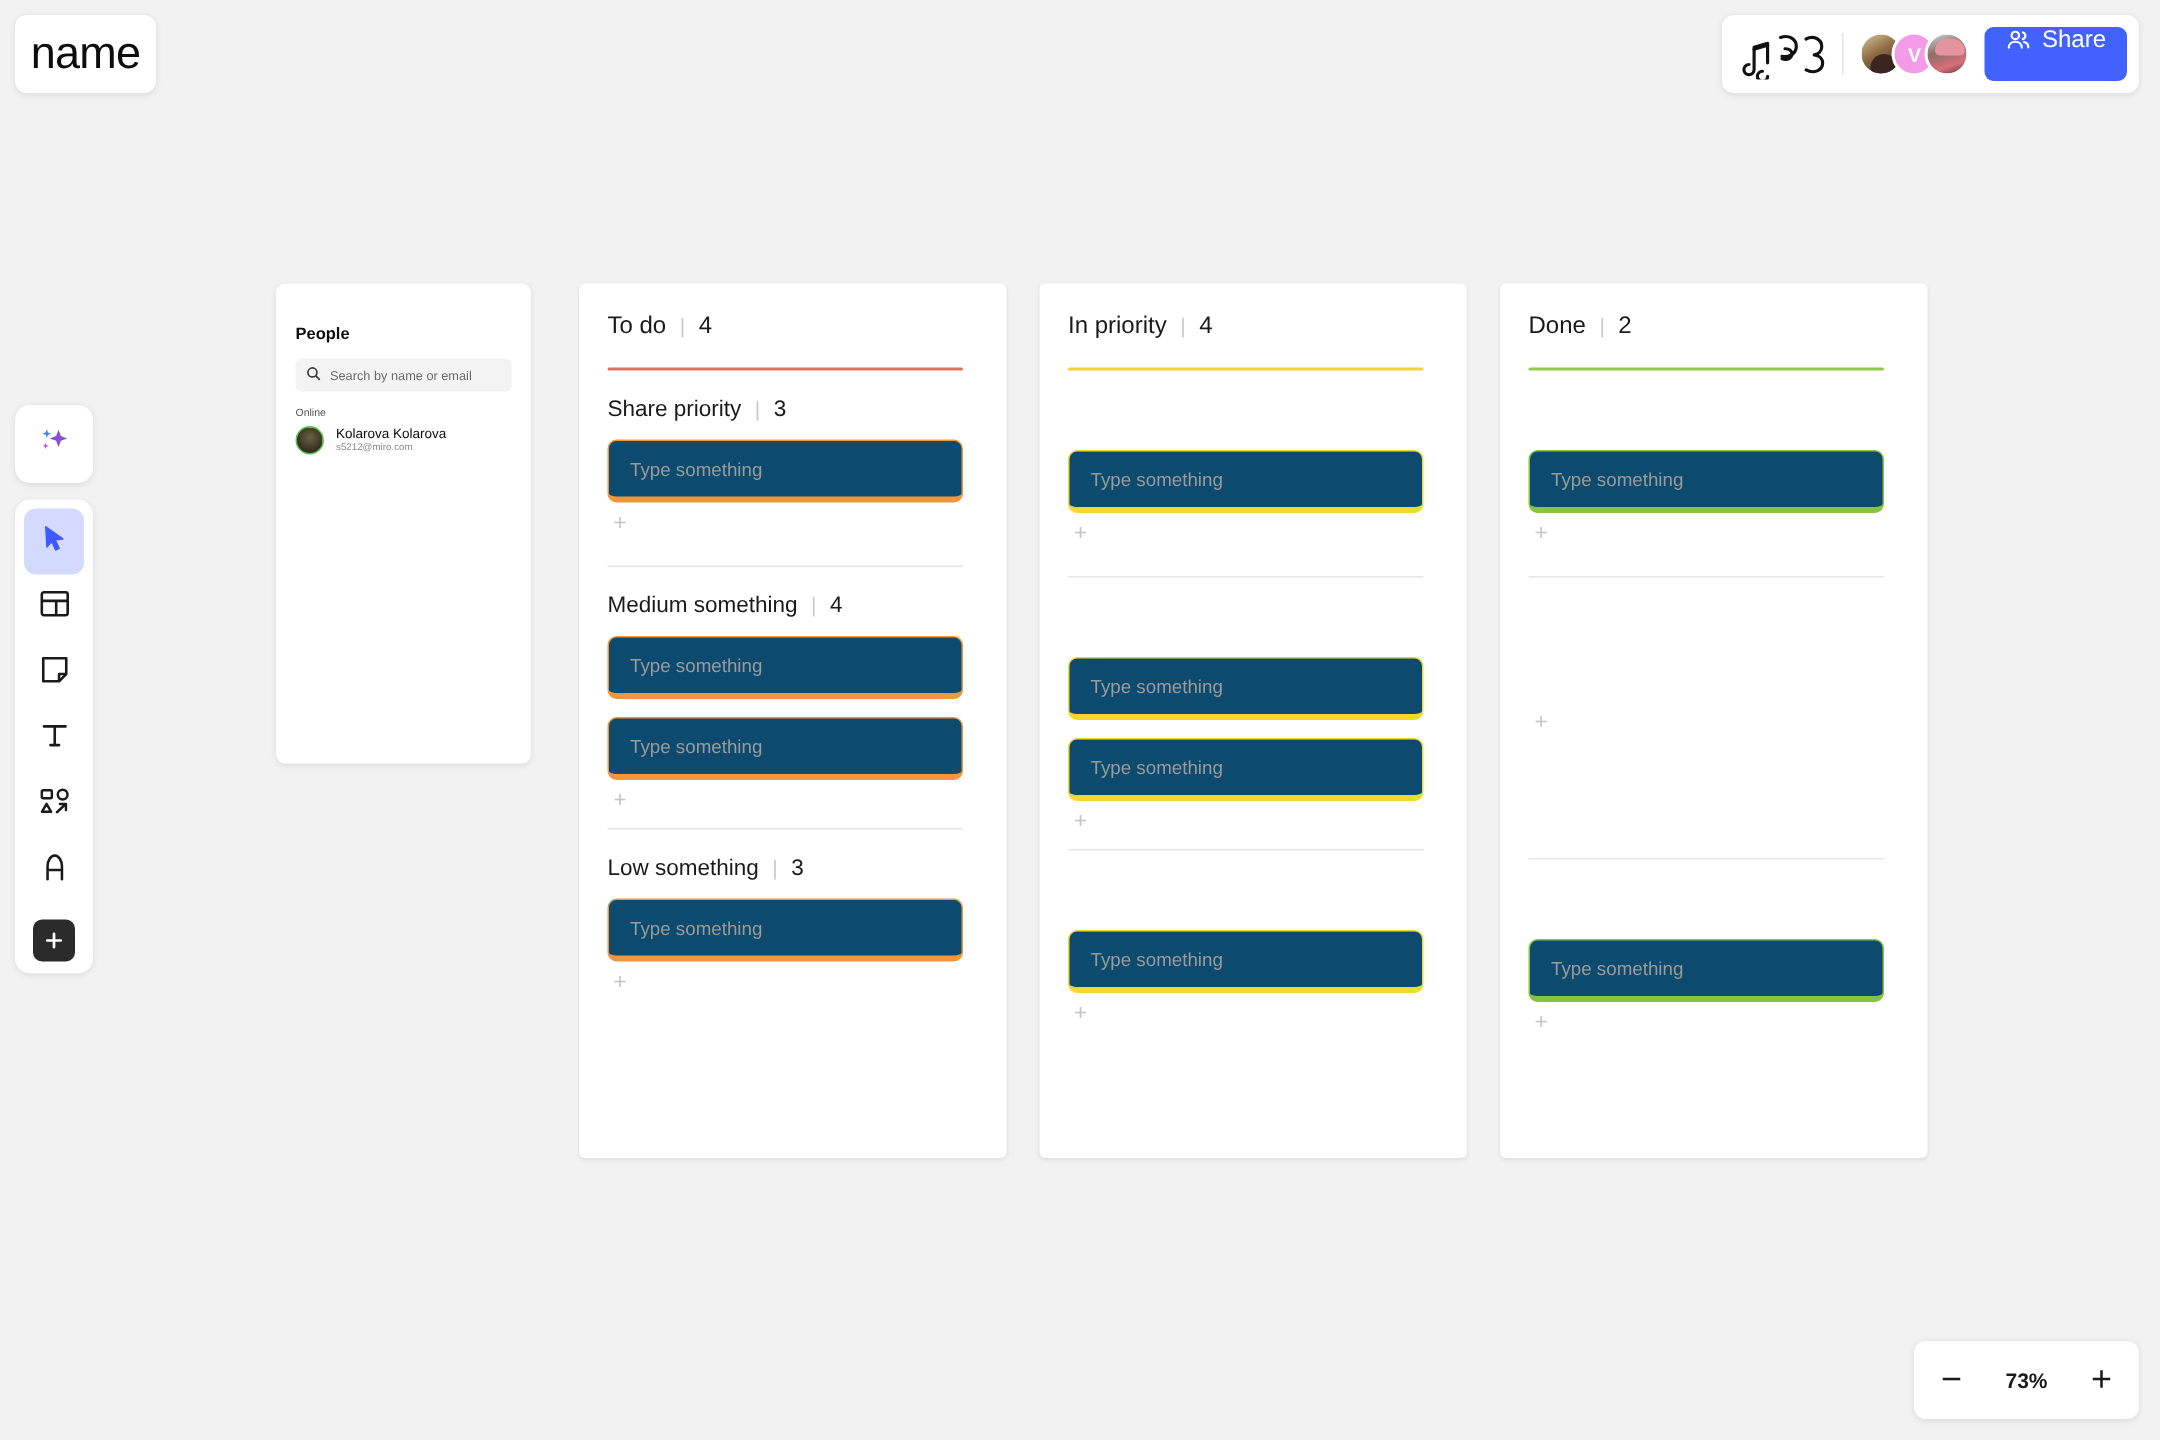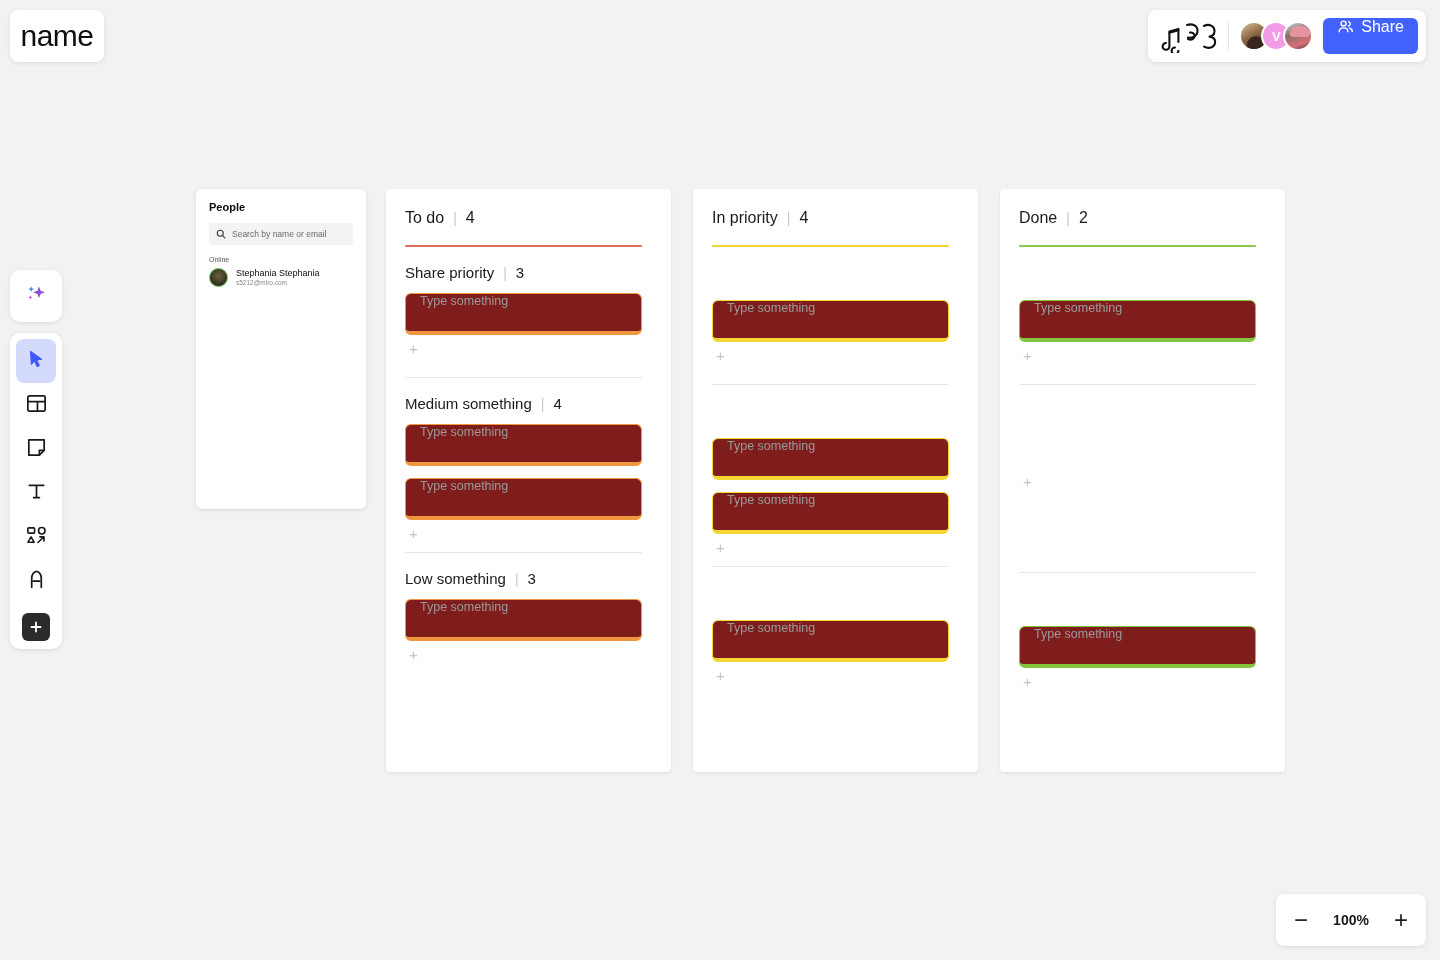--- a/index.html
+++ b/index.html
@@ -82,25 +82,25 @@
   }
   .tool.active { background:#d3dafd; }
   .tool-add {
     width: 28px; height: 28px; background:#2b2b2b; border-radius:6px;
     display:flex; align-items:center; justify-content:center;
     color:#fff; margin-top: 10px; cursor:pointer;
   }
 
   
   .people-panel {
-    position:absolute; left:196px; top:189px;
+    position:absolute; left:184px; top:189px;
     width:170px; height:320px;
     background:#fff; border-radius:6px;
     box-shadow:0 1px 4px rgba(0,0,0,0.10);
-    padding: 12px 13px;
+    padding: 28px 13px;
   }
   .people-title { font-size:11px; font-weight:700; color:#0d0d0d; }
   .people-search {
     margin-top:10px; height:22px; background:#f3f3f3; border-radius:4px;
     display:flex; align-items:center; gap:6px; padding:0 7px;
   }
   .people-search input {
     border:none; outline:none; background:transparent;
     font-family:"Liberation Sans",sans-serif; font-size:8.5px; color:#4a4a4a;
     width:100%;
@@ -131,22 +131,22 @@
   .col-sep { color:#c9c9c9; font-size:14px; }
   .col-count { font-size:16px; color:#1a1a1a; }
   .col-rule { height:2px; margin-top:18px; border-radius:1px; }
 
   .group { position:relative; }
   .group-head { display:flex; align-items:baseline; gap:9px; padding-top:17px; }
   .group-title { font-size:15px; color:#1a1a1a; }
   .group-count { font-size:15px; color:#1a1a1a; }
 
   .note {
-    height: 42px; border-radius:6px; background:#7f1d1d;
-    display:flex; align-items:flex-start; padding:0 14px;
+    height: 42px; border-radius:6px; background:#0c4a6e;
+    display:flex; align-items:center; padding:0 14px;
     margin-top: 12px; cursor:text;
   }
   .note span { font-size:12.5px; color:#9a9a9a; }
   .add-row { height:26px; display:flex; align-items:center; padding-left:4px; }
   .plus { font-size:15px; color:#c4c4c4; line-height:1; cursor:pointer; user-select:none; }
   .divider { height:1px; background:#e6e6e6; margin-top:6px; }
 
   
   .zoomctl {
     position:absolute; right:14px; bottom:14px;
@@ -273,21 +273,21 @@
           <circle cx="6" cy="6" r="4.2"></circle>
             <path d="M9.2 9.2l3.2 3.2"></path>
         </svg>
       </span>
       <input type="text" placeholder="Search by name or email" style="">
     </div>
     <div class="people-status">Online</div>
     <div class="person-row">
       <div class="person-av"></div>
       <div>
-        <div class="person-name">Stephania Stephania</div>
+        <div class="person-name">Kolarova Kolarova</div>
         <div class="person-email">s5212@miro.com</div>
       </div>
     </div>
   </div>
 
   <div class="board">
       <div class="column">
         <div class="col-head">
           <span class="col-title">To do</span>
           <span class="col-sep">|</span>
@@ -417,17 +417,17 @@
           </div>
           <div class="add-row">
             <span class="plus">+</span>
           </div>
         </div>
       </div>
     </div>
 
   <div class="zoomctl">
     <span class="zoom-btn">−</span>
-    <span class="zoom-val">100%</span>
+    <span class="zoom-val">73%</span>
     <span class="zoom-btn">+</span>
   </div>
 
 </div>
 
 </body></html>

